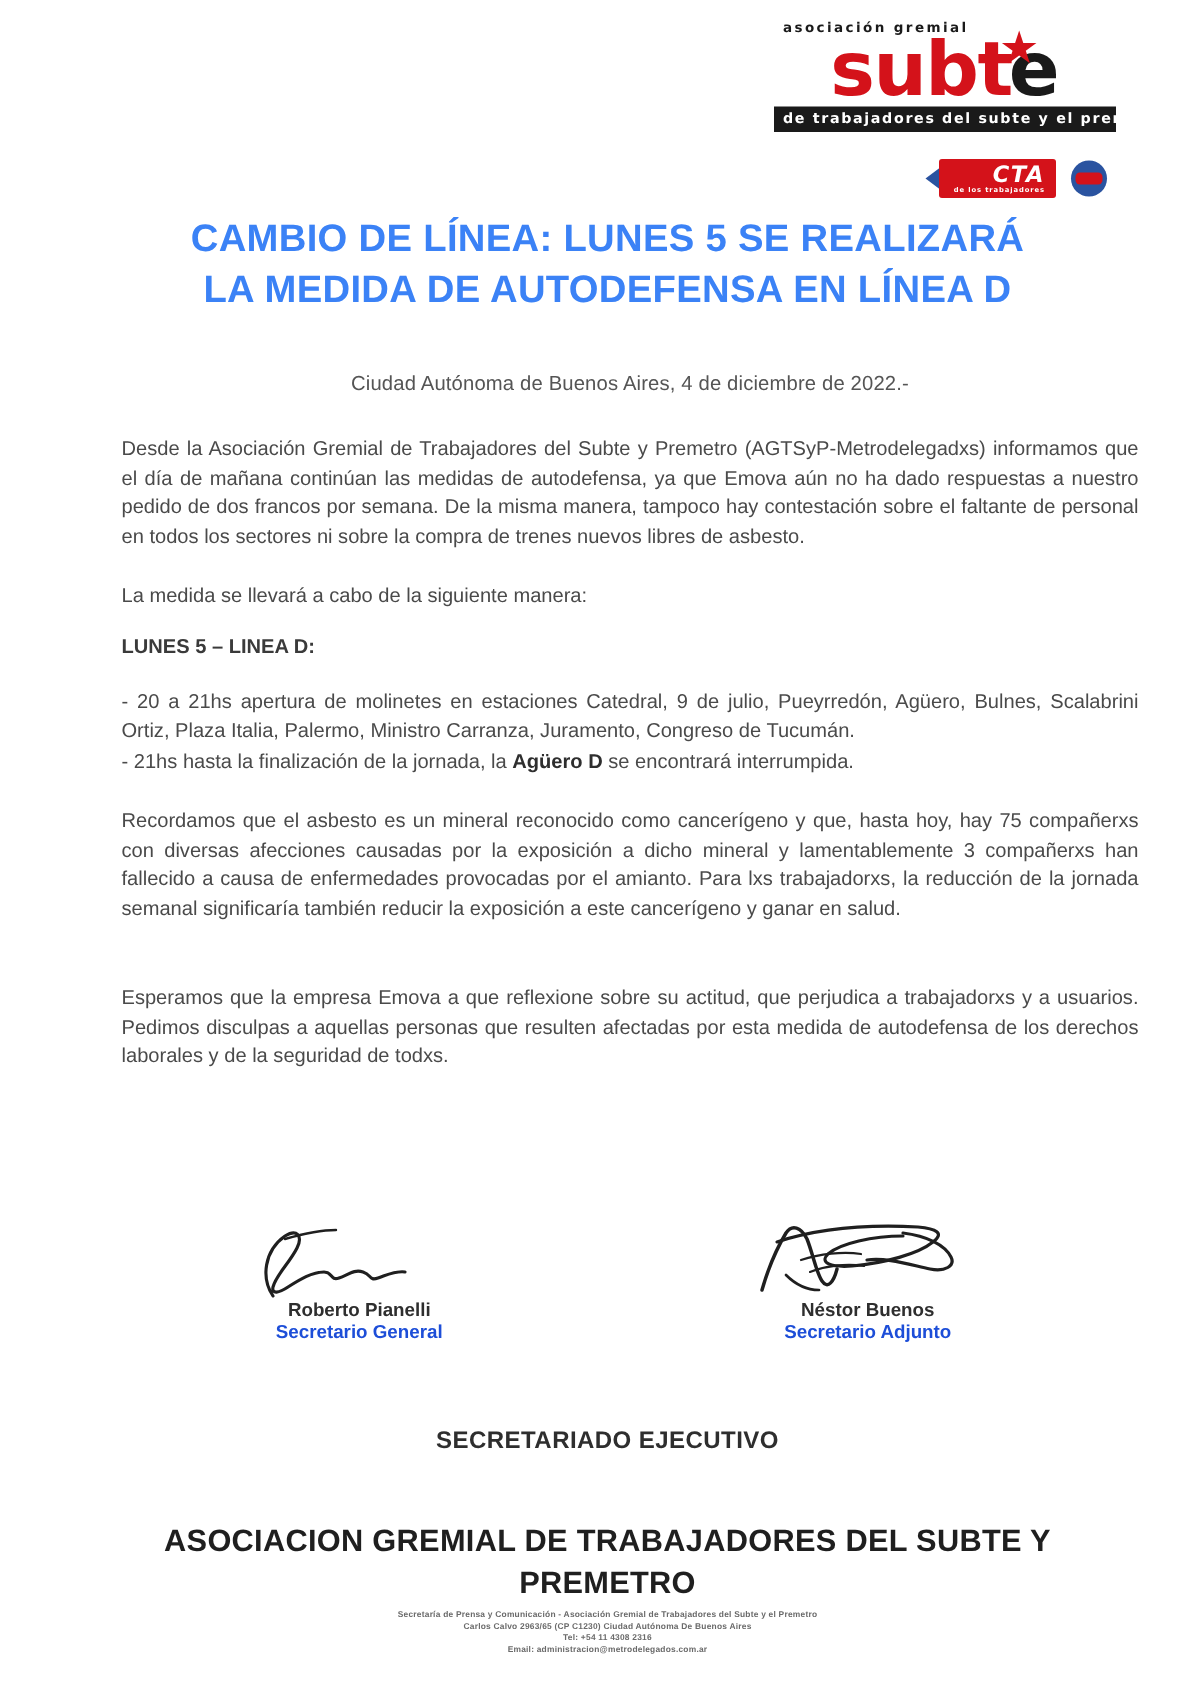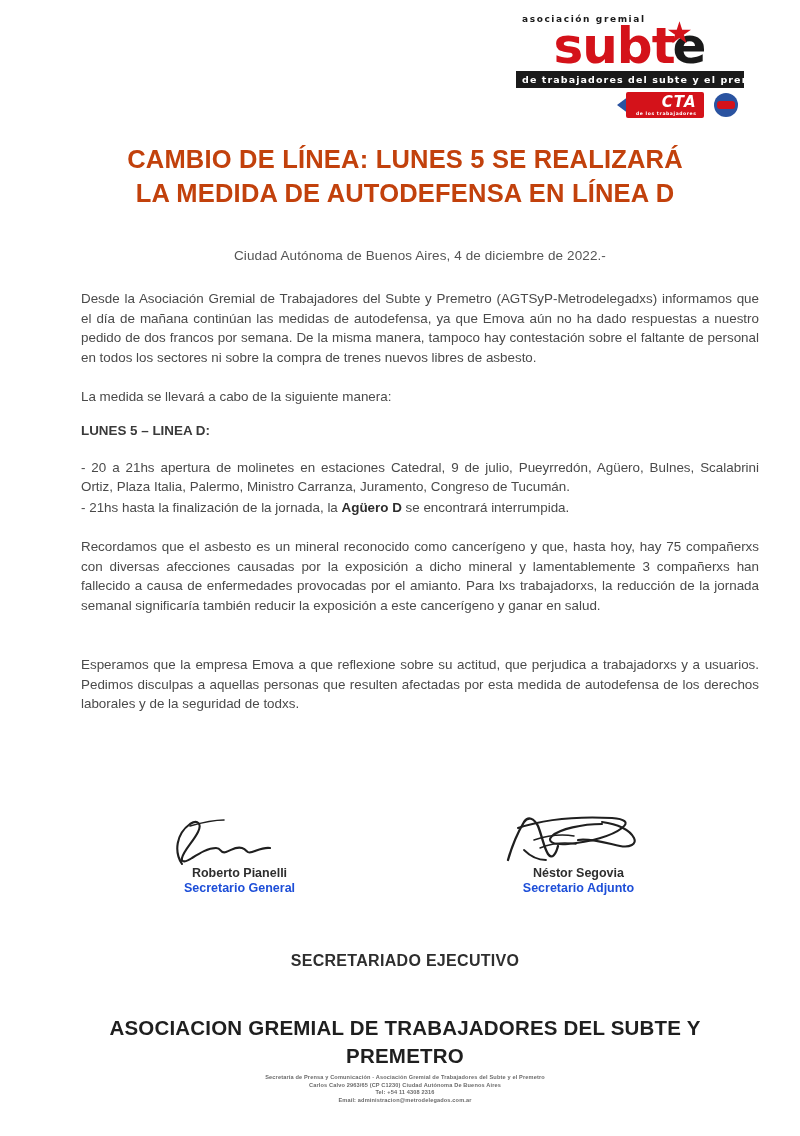--- a/index.html
+++ b/index.html
@@ -79,21 +79,21 @@
     font-size: 9.5px;
     font-weight: bold;
     letter-spacing: 1.1px;
     padding: 3px 4px 3px 6px;
     text-align: left;
     margin-left: 12px;
     margin-top: 1px;
     white-space: nowrap;
   }
   .logo-footer-row {
-    margin-top: 4px;
+    margin-top: 18px;
     text-align: right;
     padding-right: 6px;
     height: 26px;
     position: relative;
   }
   .cta-badge {
     display: inline-block;
     background: #d4121a;
     color: #ffffff;
     font-family: "DejaVu Sans", sans-serif;
@@ -145,21 +145,21 @@
   
   .doc-title {
     position: absolute;
     top: 142px;
     left: 60px;
     width: 690px;
     text-align: center;
     font-size: 25.5px;
     font-weight: bold;
     line-height: 34px;
-    color: #c2410c;
+    color: #3b82f6;
     letter-spacing: 0.2px;
   }
 
   
   .content {
     position: absolute;
     top: 248px;
     left: 70px;
     width: 678px;
     margin-left: 11px;
@@ -328,21 +328,21 @@
       <div class="sig-mark">
         <svg width="170" height="48" viewBox="0 0 170 48" style="position:absolute;left:40px;top:-4px;">
           <path d="M14 46 C18 32, 24 18, 30 8 C34 2, 40 4, 44 12 C48 22, 50 34, 54 40 C58 46, 62 40, 64 32" fill="none" stroke="#1f1f1f" stroke-width="2.3" stroke-linecap="round"></path>
           <path d="M24 14 C48 6, 80 2, 118 4 C130 5, 136 8, 128 14 C118 22, 96 28, 74 30 C60 31, 52 28, 58 22 C66 15, 88 10, 108 10" fill="none" stroke="#1f1f1f" stroke-width="2.1" stroke-linecap="round"></path>
           <path d="M108 8 C124 10, 136 16, 140 24 C143 30, 136 34, 126 32 C112 29, 96 24, 84 26" fill="none" stroke="#1f1f1f" stroke-width="2.1" stroke-linecap="round"></path>
           <path d="M40 26 C52 22, 68 20, 80 22" fill="none" stroke="#1f1f1f" stroke-width="1.5" stroke-linecap="round"></path>
           <path d="M46 34 C56 30, 70 28, 82 30" fill="none" stroke="#1f1f1f" stroke-width="1.4" stroke-linecap="round"></path>
           <path d="M30 36 C36 42, 44 46, 52 46" fill="none" stroke="#1f1f1f" stroke-width="1.8" stroke-linecap="round"></path>
         </svg>
       </div>
-      <div class="sig-name">Néstor Segovia</div>
+      <div class="sig-name">Néstor Buenos</div>
       <div class="sig-role">Secretario Adjunto</div>
     </div>
   </div>
 
   <div class="closing">
     <div class="closing-1">SECRETARIADO EJECUTIVO</div>
     <div class="closing-2">ASOCIACION GREMIAL DE TRABAJADORES DEL SUBTE Y PREMETRO</div>
   </div>
 
   <div class="footer">

